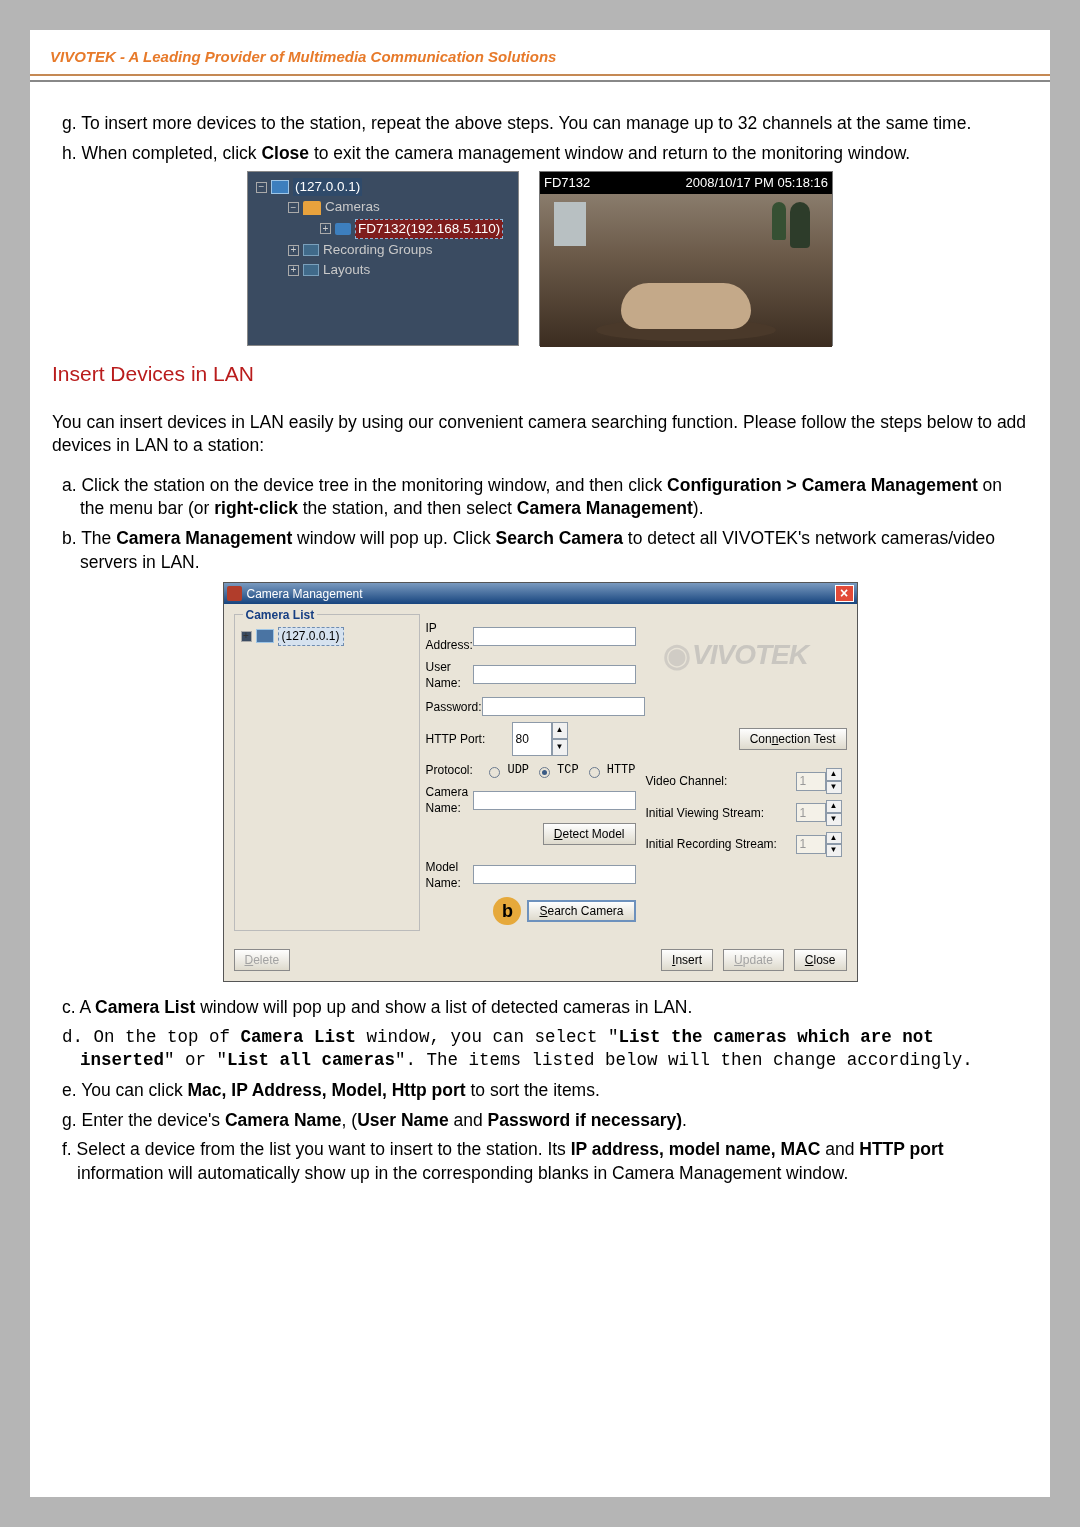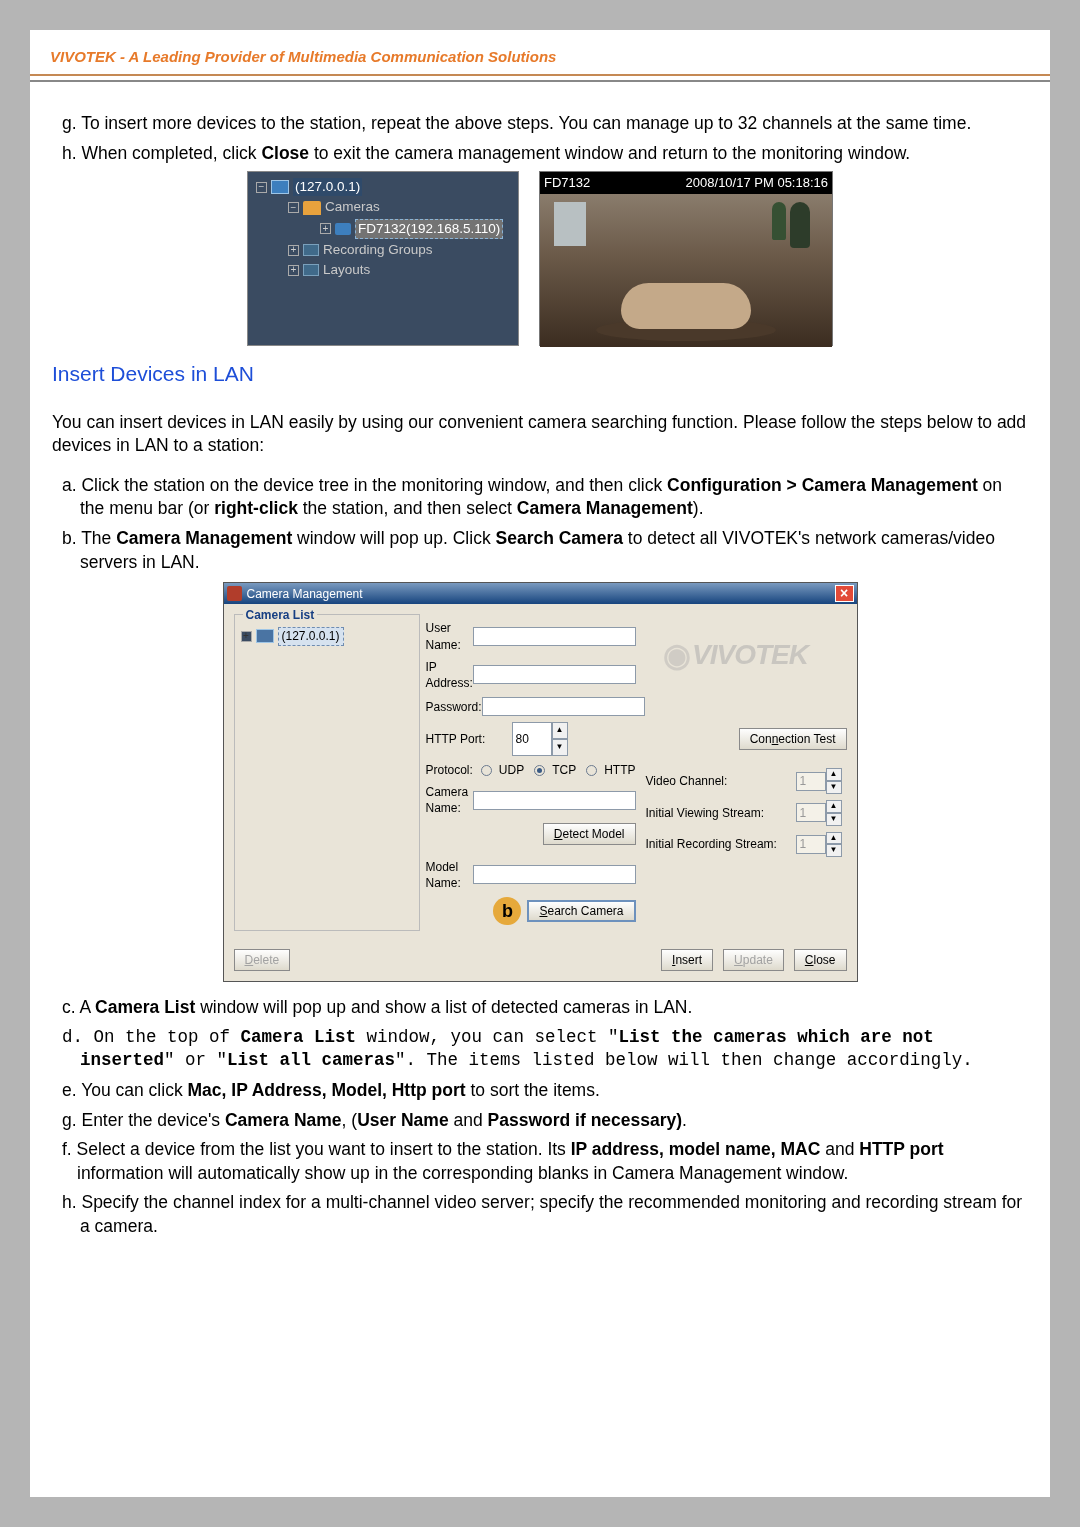--- a/index.html
+++ b/index.html
@@ -33,21 +33,21 @@
   .divider-two { height: 2px; background: #c58954; margin: 0 0 4px 0; }
   .divider-three { height: 2px; background: #888; margin-bottom: 30px; }
   .body-text {
     padding: 0 22px;
     color: #000;
     font-size: 17.5px;
     line-height: 1.35;
   }
   .body-text p { margin: 0 0 6px 0; }
   .section-title {
-    color: #1d4ed8;
+    color: #b91c1c;
     font-size: 21px;
     margin: 12px 0 22px 0;
   }
   .image-row {
     display: flex;
     justify-content: center;
     gap: 20px;
     margin: 6px 0 14px 0;
   }
   
@@ -67,21 +67,21 @@
     display: inline-flex; align-items: center; justify-content: center;
     font-size: 10px; line-height: 1; color: #ccc;
   }
   .monitor-ico { width: 18px; height: 14px; background: #3d7fbe; border: 1px solid #9ec5e6; }
   .folder-ico { width: 18px; height: 14px; background: #e8a23d; border-radius: 2px 2px 0 0; }
   .cam-ico { width: 16px; height: 12px; background: #3d7fbe; border-radius: 2px; }
   .layout-ico { width: 16px; height: 12px; background: #406a8a; border: 1px solid #7aa0bc; }
   .tree-l1 { padding-left: 4px; }
   .tree-l2 { padding-left: 36px; }
   .tree-l3 { padding-left: 68px; }
-  .tree-sel { background: #737373; border: 1px dashed #8bb4d6; padding: 0 2px; color: #fff; }
+  .tree-sel { background: #7f1d1d; border: 1px dashed #8bb4d6; padding: 0 2px; color: #fff; }
   .ip-lbl { background: #2f4a6a; padding: 0 2px; color: #fff; }
   
   .video-cell {
     width: 294px;
     height: 175px;
     background: #2b1d15;
     position: relative;
     border: 1px solid #777;
   }
   .video-top {
@@ -135,21 +135,21 @@
   .form-left { width: 210px; }
   .form-right { flex:1; }
   .frow { display:flex; align-items:center; margin: 6px 0; }
   .flab { width: 86px; color:#000; }
   .ftxt { flex:1; height:19px; border:1px solid #8d9aa9; background:#fff; padding: 0 3px; font-size:12px; }
   .spin { width:56px; display:flex; }
   .spin input { width:40px; border:1px solid #8d9aa9; height:19px; font-size:12px; padding:16px 3px; }
   .spin-btns { width:16px; display:flex; flex-direction:column; }
   .spin-btns div { flex:1; border:1px solid #8d9aa9; background:#f1f1f1; font-size:8px; display:flex; align-items:center; justify-content:center; }
   .radio-row { font-size:12px; display:flex; gap:10px; }
-  .radio-row span { display:inline-flex; align-items:center; gap:7px; }
+  .radio-row span { display:inline-flex; align-items:flex-end; gap:7px;font-family:Liberation Mono, monospace; }
   .rad { width:11px; height:11px; border:1px solid #6b7a8f; border-radius:50%; display:inline-block; position:relative; }
   .rad.sel::after { content:''; position:absolute; top:2px; left:2px; width:5px; height:5px; background:#3a5a84; border-radius:50%; }
   .btn { border:1px solid #8a8a8a; background:linear-gradient(180deg,#fefefe,#dedacd); height:22px; padding:0 10px; font-size:12px; display:inline-flex; align-items:center; cursor:default; }
   .btn-highlight { border:2px solid #6d91bd; }
   .logo-area {
     width: 180px; height: 82px;
     display:flex; align-items:center; justify-content:center;
     color:#c9c6c0; font-weight:bold; font-size:28px;
     font-style: italic;
     letter-spacing: -1px;
@@ -257,25 +257,25 @@
               <div class="camlist-legend">Camera List</div>
               <div class="camlist-tree-row">
                 <span class="tree-exp" style="color:#333">+</span>
                 <span class="monitor-ico" style="background:#4a74a3"></span>
                 <span class="dashbox">(127.0.0.1)</span>
               </div>
             </div>
             <div class="form-col">
               <div class="form-left">
                 <div class="frow">
+                    <span class="flab">IP Address:</span>
+                    <input class="ftxt" style="">
+                  </div>
+                <div class="frow">
                     <span class="flab">User Name:</span>
-                    <input class="ftxt" style="">
-                  </div>
-                <div class="frow">
-                    <span class="flab">IP Address:</span>
                     <input class="ftxt" style="">
                   </div>
                 <div class="frow">
                     <span class="flab">Password:</span>
                     <input class="ftxt" type="password" style="">
                   </div>
                 <div class="frow">
                     <span class="flab">HTTP Port:</span>
                   <span class="spin">
                     <input value="80" style="">
@@ -393,18 +393,17 @@
       </p>
       <p style="text-indent:-18px; padding-left:28px;">
         <span>e. You can click </span><b>Mac, IP Address, Model, Http port</b><span> to sort the items.</span>
       </p>
       <p style="text-indent:-18px; padding-left:28px;">
         <span>g. Enter the device's </span><b>Camera Name</b><span>, (</span><b>User Name</b><span> and </span><b>Password if necessary)</b><span>.</span>
       </p>
       <p style="text-indent:-15px; padding-left:25px;">
         <span>f. Select a device from the list you want to insert to the station. Its </span><b>IP address, model name, MAC</b><span> and </span><b>HTTP port</b><span> information will automatically show up in the corresponding blanks in Camera Management window.</span>
       </p>
-      <p style="text-indent:-18px; padding-left:28px;">h. Specify the channel index for a multi-channel video server; specify the recommended monitoring and recording stream for a camera.</p>
 
     </div>
     <div style="height:40px;"></div>
   </div>
 </div>
 
 </body></html>

